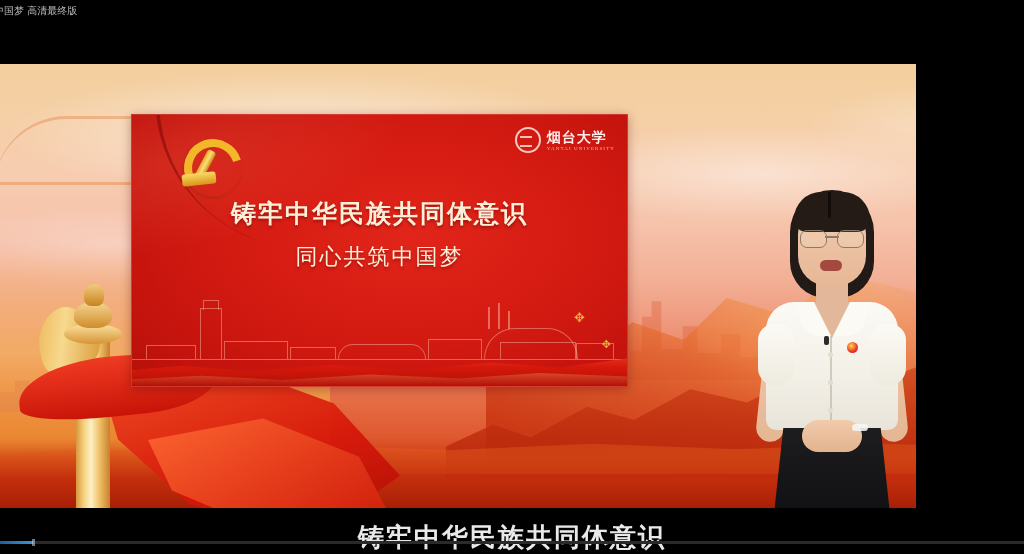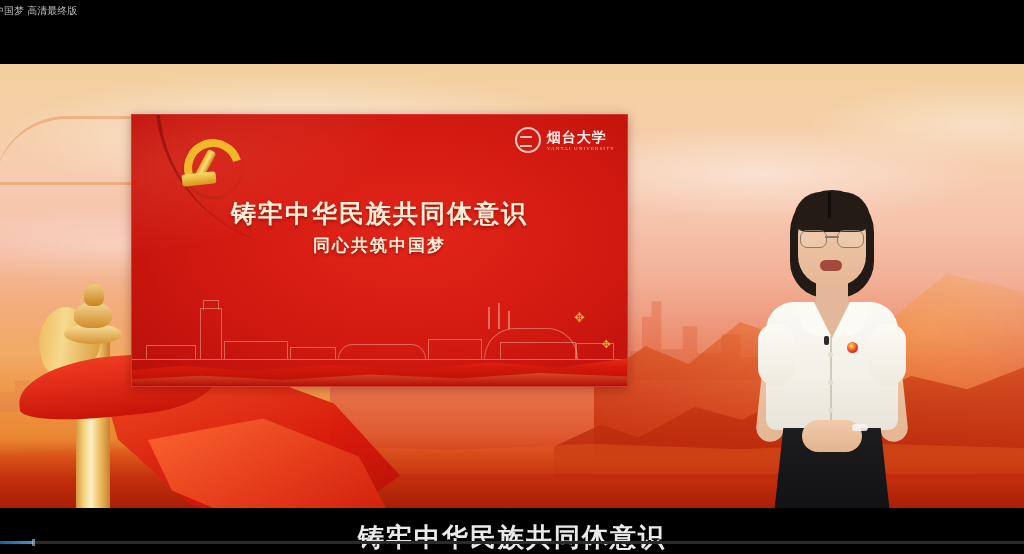--- a/index.html
+++ b/index.html
@@ -40,21 +40,21 @@
     white-space: nowrap;
     margin-left: -16px;
     font-family: "DejaVu Sans", sans-serif;
   }
 
   
   .video-stage {
     position: absolute;
     left: 0;
     top: 64px;
-    width: 1024px;
+    width: 916px;
     height: 444px;
     overflow: hidden;
     background: #f6d9ba;
   }
 
   
   .bg-sky {
     position: absolute;
     inset: 0;
     background:
@@ -337,24 +337,24 @@
   .slide-title-1 {
     color: #fdf0d8;
     font-size: 25px;
     font-weight: bold;
     letter-spacing: 2px;
     text-shadow: 0 2px 3px rgba(100,0,0,0.5);
     font-family: "DejaVu Sans", sans-serif;
   }
   .slide-title-2 {
     color: #fdf0d8;
-    font-size: 17px;
-    font-weight: bold;
+    font-size: 22px;
+    font-weight: normal;
     letter-spacing: 2px;
-    margin-top: 4px;
+    margin-top: 12px;
     text-shadow: 0 2px 3px rgba(100,0,0,0.5);
     font-family: "DejaVu Sans", sans-serif;
   }
 
   
   .slide-skyline {
     position: absolute;
     left: 0; bottom: 26px;
     width: 497px; height: 54px;
     border-bottom: 1px solid rgba(255,190,170,0.45);

